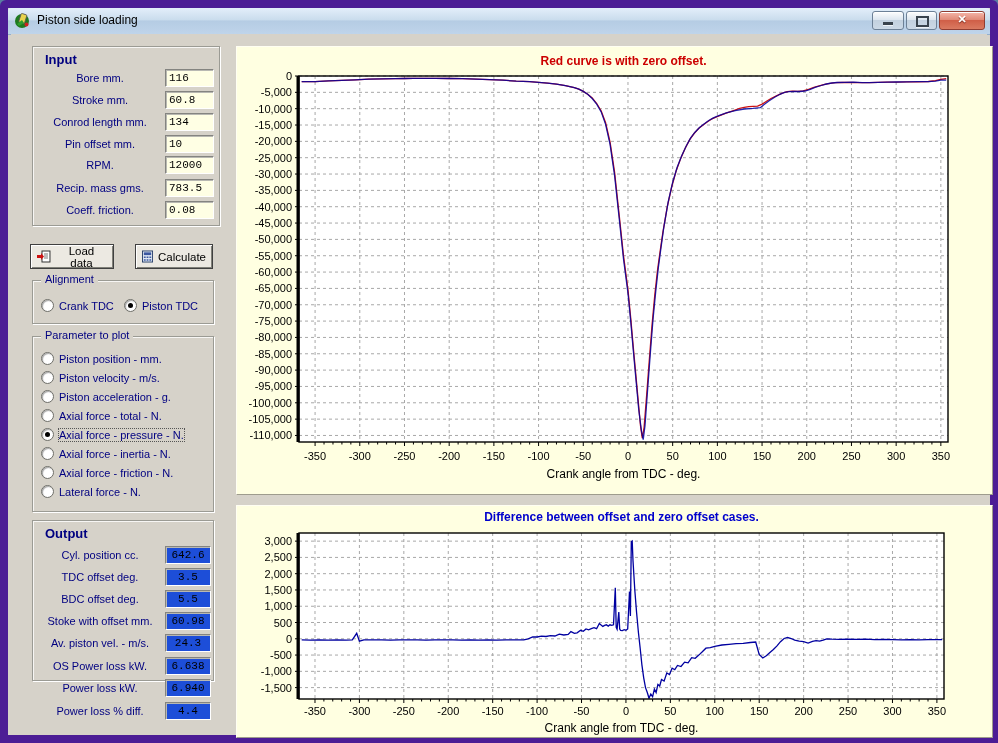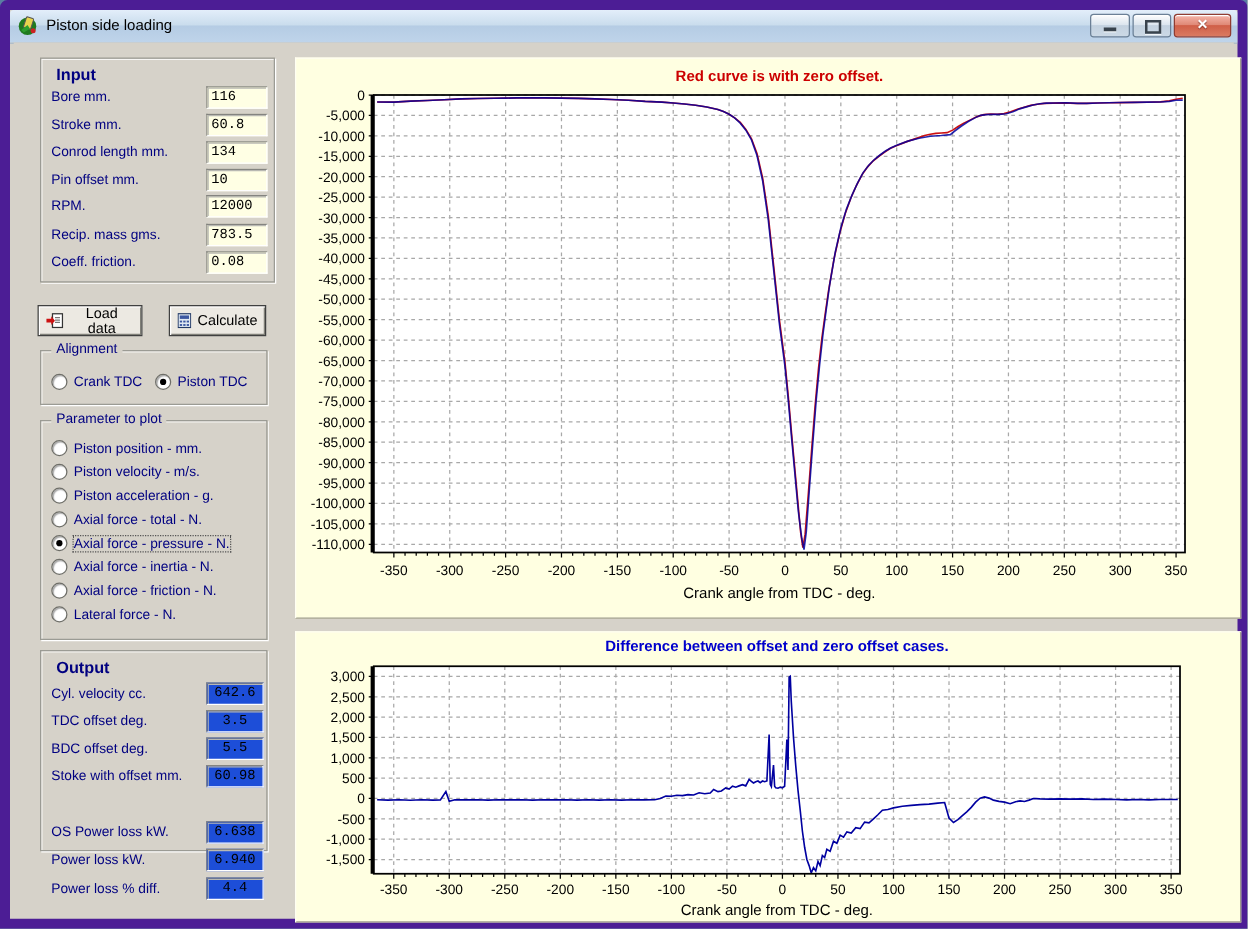--- a/index.html
+++ b/index.html
@@ -21,21 +21,21 @@
         background:linear-gradient(#f5b6aa,#e08a78 45%,#d05f48 50%,#da7a61 100%);}
   .glyph-min{position:absolute;left:10px;bottom:4px;width:10px;height:3px;background:#39434d;box-shadow:0 1px 0 rgba(255,255,255,.7);}
   .glyph-max{position:absolute;left:9px;top:4px;width:9px;height:7px;border:2px solid #39434d;box-shadow:0 1px 0 rgba(255,255,255,.7);}
   .glyph-close{position:absolute;width:100%;text-align:center;top:1px;color:#fff;font-size:11px;font-weight:bold;text-shadow:0 1px 1px #7c2d20;}
   
   .client{position:absolute;left:3px;right:3px;top:26px;bottom:5px;background:#d6d2c9;}
   
   .panel,.groupbox{position:absolute;border:1px solid #9b9b94;box-shadow:1px 1px 0 #ffffff, inset 1px 1px 0 rgba(255,255,255,.8);box-sizing:border-box;}
   .heading{position:absolute;left:12px;top:5px;font-size:13px;font-weight:bold;color:#000080;}
   .legend{position:absolute;left:8px;top:-8px;background:#d6d2c9;padding:0 4px;font-size:11px;color:#000080;}
-  .rowlabel{position:absolute;left:0;width:118px;text-align:left;font-size:11px;color:#000080;line-height:18px;}
+  .rowlabel{position:absolute;left:0;width:118px;text-align:center;font-size:11px;color:#000080;line-height:18px;}
   .tb{position:absolute;left:124px;width:44px;height:16px;font-family:Liberation Mono, monospace;font-size:11px;
       background:#ffffe4;border:1px solid;border-color:#848480 #ffffff #ffffff #848480;
       box-shadow:inset 1px 1px 0 #b8b8b2;padding:0 0 0 3px;}
   .tb.green{background:#1d4ed8;text-align:center;padding:0;}
   .irow{position:absolute;left:8px;width:170px;height:18px;}
   
   .btn{position:absolute;height:25px;background:#ece9e2;border:1px solid #404040;
        box-shadow:inset 1px 1px 0 #ffffff, inset -1px -1px 0 #808078;
        font-size:11.5px;color:#000;display:flex;align-items:center;justify-content:center;gap:5px;cursor:pointer;}
   
@@ -179,34 +179,38 @@
       </span>
       <span class="opt" style="left:8px;top:147px;">
         <span class="rb"></span>
         <span class="optlbl">Lateral force - N.</span>
       </span>
     </div>
 
     <div class="panel" style="left:21px;top:486px;width:182px;height:161px;">
       <div class="heading">Output</div>
       <div class="irow" style="top:25px;">
-        <span class="rowlabel">Cyl. velocity cc.</span>
+        <span class="rowlabel">Cyl. position cc.</span>
         <input class="tb green" readonly="" value="642.6" style="">
       </div>
       <div class="irow" style="top:47px;">
         <span class="rowlabel">TDC offset deg.</span>
         <input class="tb green" readonly="" value="3.5" style="">
       </div>
       <div class="irow" style="top:69px;">
         <span class="rowlabel">BDC offset deg.</span>
         <input class="tb green" readonly="" value="5.5" style="">
       </div>
       <div class="irow" style="top:91px;">
         <span class="rowlabel">Stoke with offset mm.</span>
         <input class="tb green" readonly="" value="60.98" style="">
+      </div>
+      <div class="irow" style="top:113px;">
+        <span class="rowlabel">Av. piston vel. - m/s.</span>
+        <input class="tb green" readonly="" value="24.3" style="">
       </div>
       <div class="irow" style="top:136px;">
         <span class="rowlabel">OS Power loss kW.</span>
         <input class="tb green" readonly="" value="6.638" style="">
       </div>
       <div class="irow" style="top:158px;">
         <span class="rowlabel">Power loss kW.</span>
         <input class="tb green" readonly="" value="6.940" style="">
       </div>
       <div class="irow" style="top:181px;">

